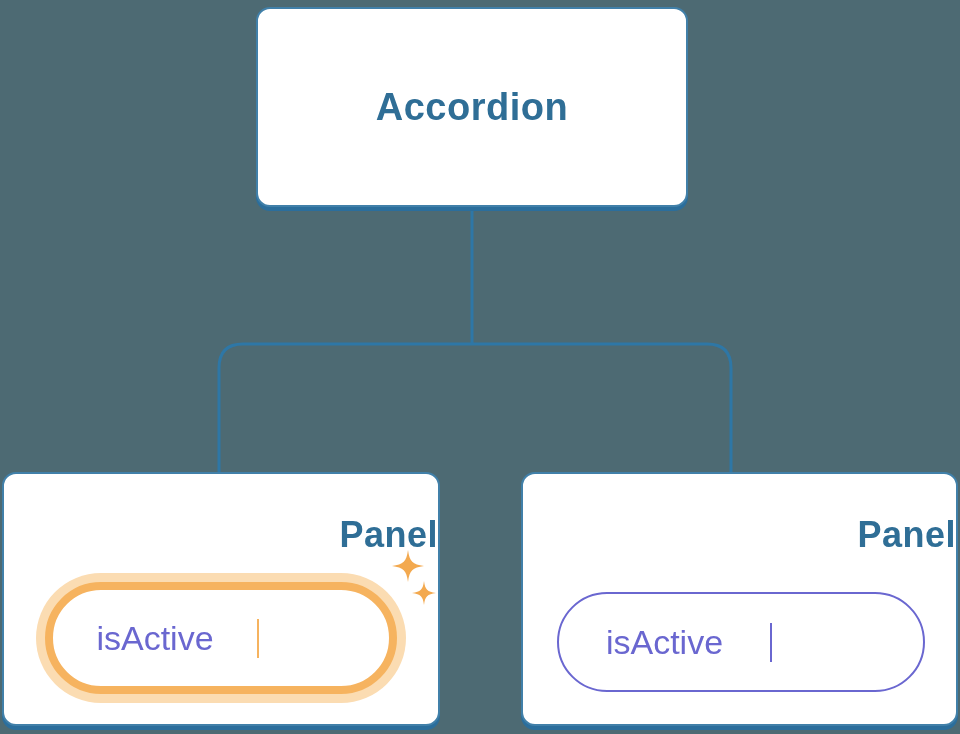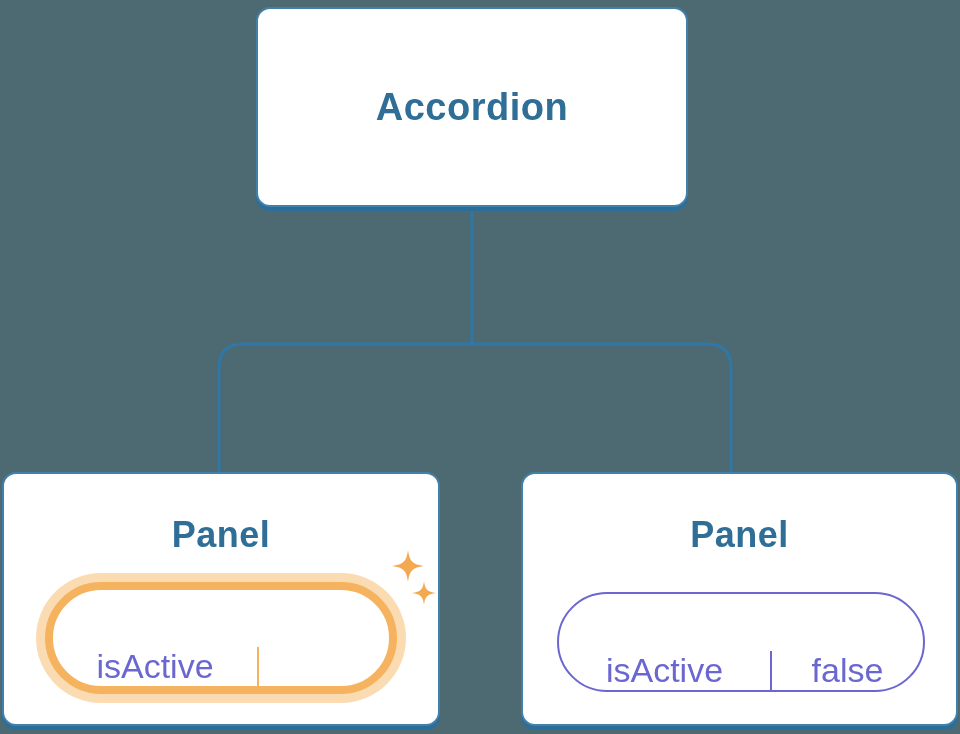--- a/index.html
+++ b/index.html
@@ -41,31 +41,31 @@
     font-size:38px;
     font-weight:600;
     letter-spacing:0.5px;
   }
   .node-panel{width:438px;height:254px;top:472px;}
   .node-panel-left{left:2px;}
   .node-panel-right{left:521px;width:437px;}
   .panel-label{
     position:absolute;
     top:40px;left:0;width:100%;
-    text-align:center;
+    text-align:right;
     color:var(--heading-text);
     font-size:36px;
     font-weight:600;
     letter-spacing:0.5px;
   }
   .pill{
     position:absolute;
     background:#fff;
     display:flex;
-    align-items:flex-end;
+    align-items:center;
   }
   .pill-active{
     left:41px;top:108px;width:352px;height:112px;
     border:8px solid var(--highlight);
     border-radius:999px;
     box-shadow:0 0 0 9px var(--highlight-glow);
   }
   .pill-inactive{
     left:34px;top:118px;width:368px;height:100px;
     border:2px solid var(--state-text);
@@ -108,17 +108,16 @@
     <svg class="sparkles" viewBox="0 0 62 84" aria-hidden="true">
       <path class="sparkle" d="M26,10 C27.6,21.5 30.5,24.4 42,26 C30.5,27.6 27.6,30.5 26,42 C24.4,30.5 21.5,27.6 10,26 C21.5,24.4 24.4,21.5 26,10 Z"></path>
       <path class="sparkle" d="M42,41 C43.2,49.8 45.2,51.8 54,53 C45.2,54.2 43.2,56.2 42,65 C40.8,56.2 38.8,54.2 30,53 C38.8,51.8 40.8,49.8 42,41 Z"></path>
     </svg>
   </div>
 
   <div class="node node-panel node-panel-right">
     <span class="panel-label">Panel</span>
     <div class="pill pill-inactive">
       <span class="pill-cell pill-cell-name">isActive</span>
-      <span class="pill-cell pill-cell-value">false</span>
     </div>
   </div>
 
 </div>
 
 </body></html>

